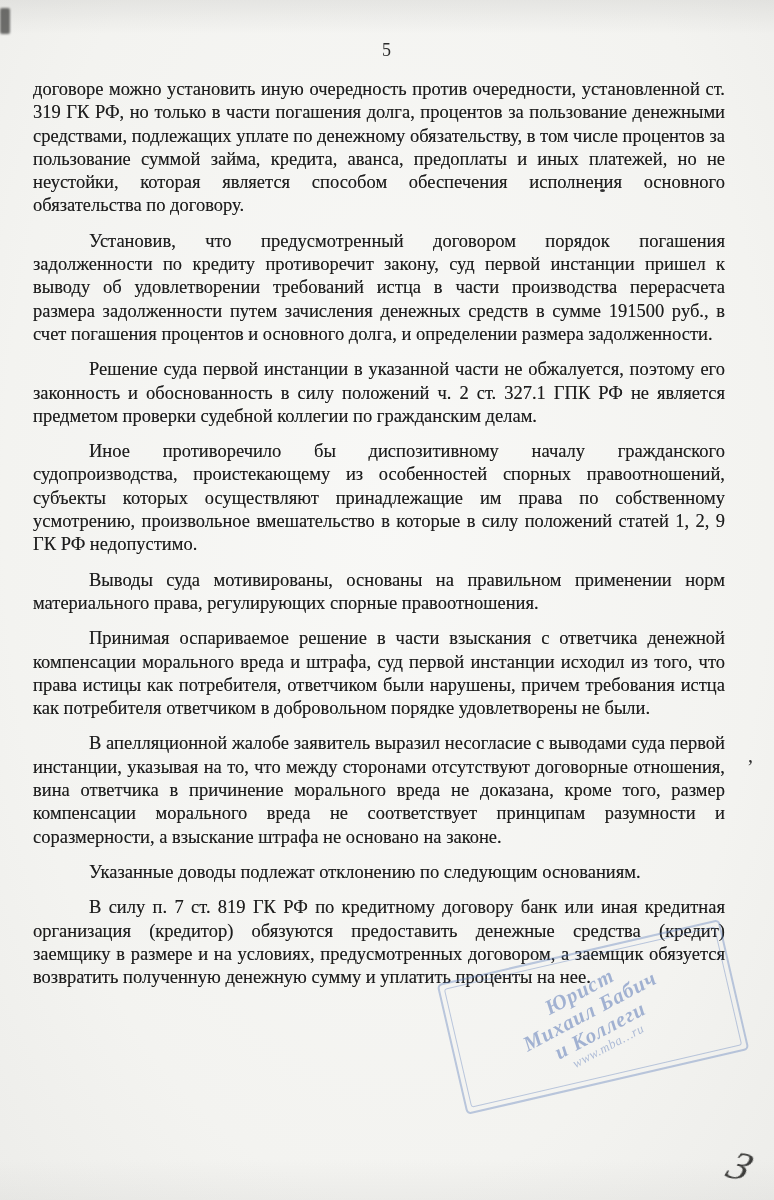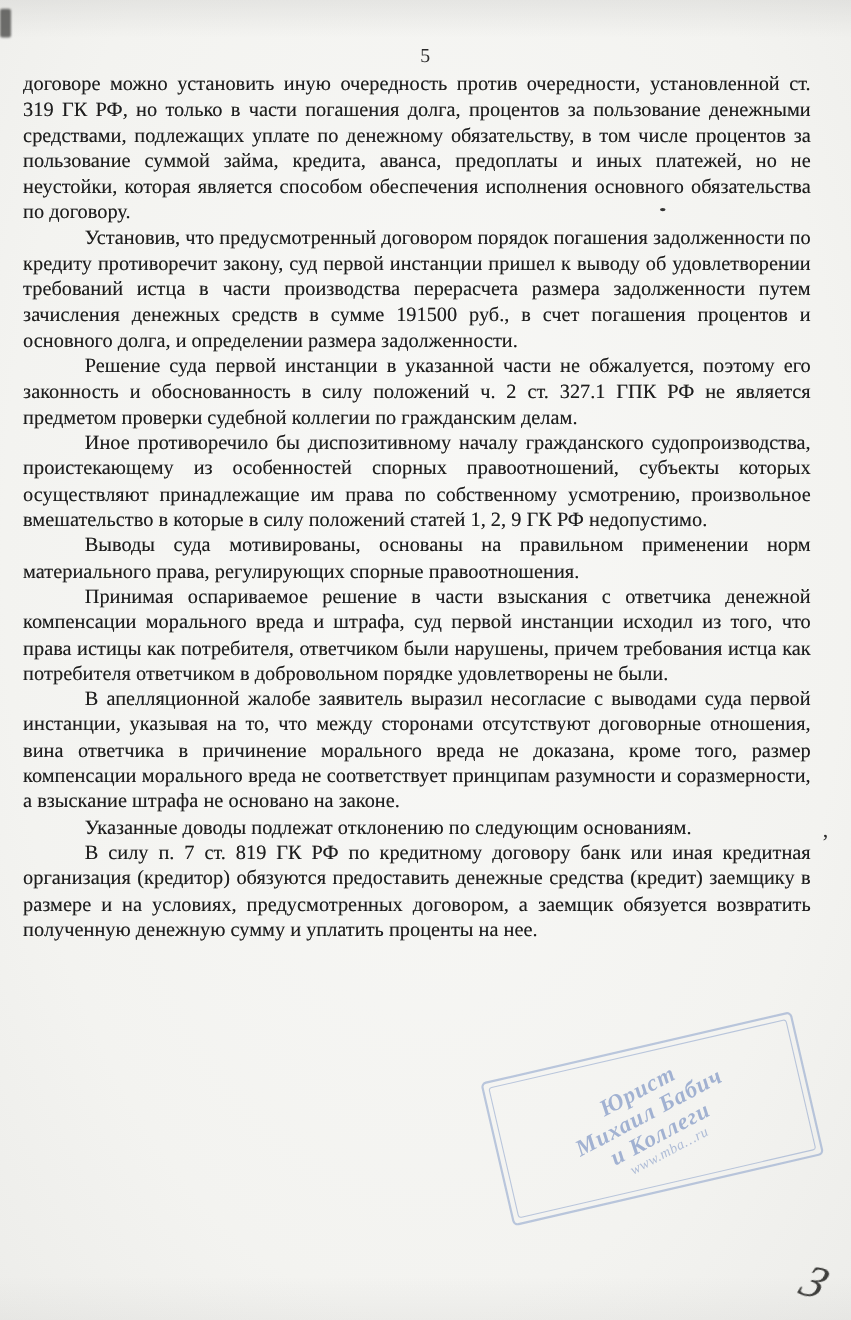--- a/index.html
+++ b/index.html
@@ -20,21 +20,21 @@
     position:absolute;top:40px;left:0;width:100%;
     text-align:center;font-size:18px;color:#2a2a2a;
     letter-spacing:1px;
   }
   .content{
     position:absolute;left:21px;top:66px;width:716px;
     font-size:18.5px;line-height:23.3px;color:#1d1d1d;
     text-align:justify;
     text-shadow:0 0 .6px rgba(20,20,20,.5);
   }
-  .content p{margin:0;padding:0;text-indent:56px;}
+  .content p{margin:12px;padding:0;text-indent:56px;}
   .content p.no-indent{text-indent:0;}
   
   .smudge-top-left{
     position:absolute;left:0px;top:8px;width:10px;height:26px;
     background:#4c4c4a;border-radius:2px;filter:blur(1.2px);opacity:.8;
   }
   .stray-dot{
     position:absolute;left:600px;top:189px;width:5px;height:3px;
     background:#333;border-radius:50%;filter:blur(.4px);
   }

